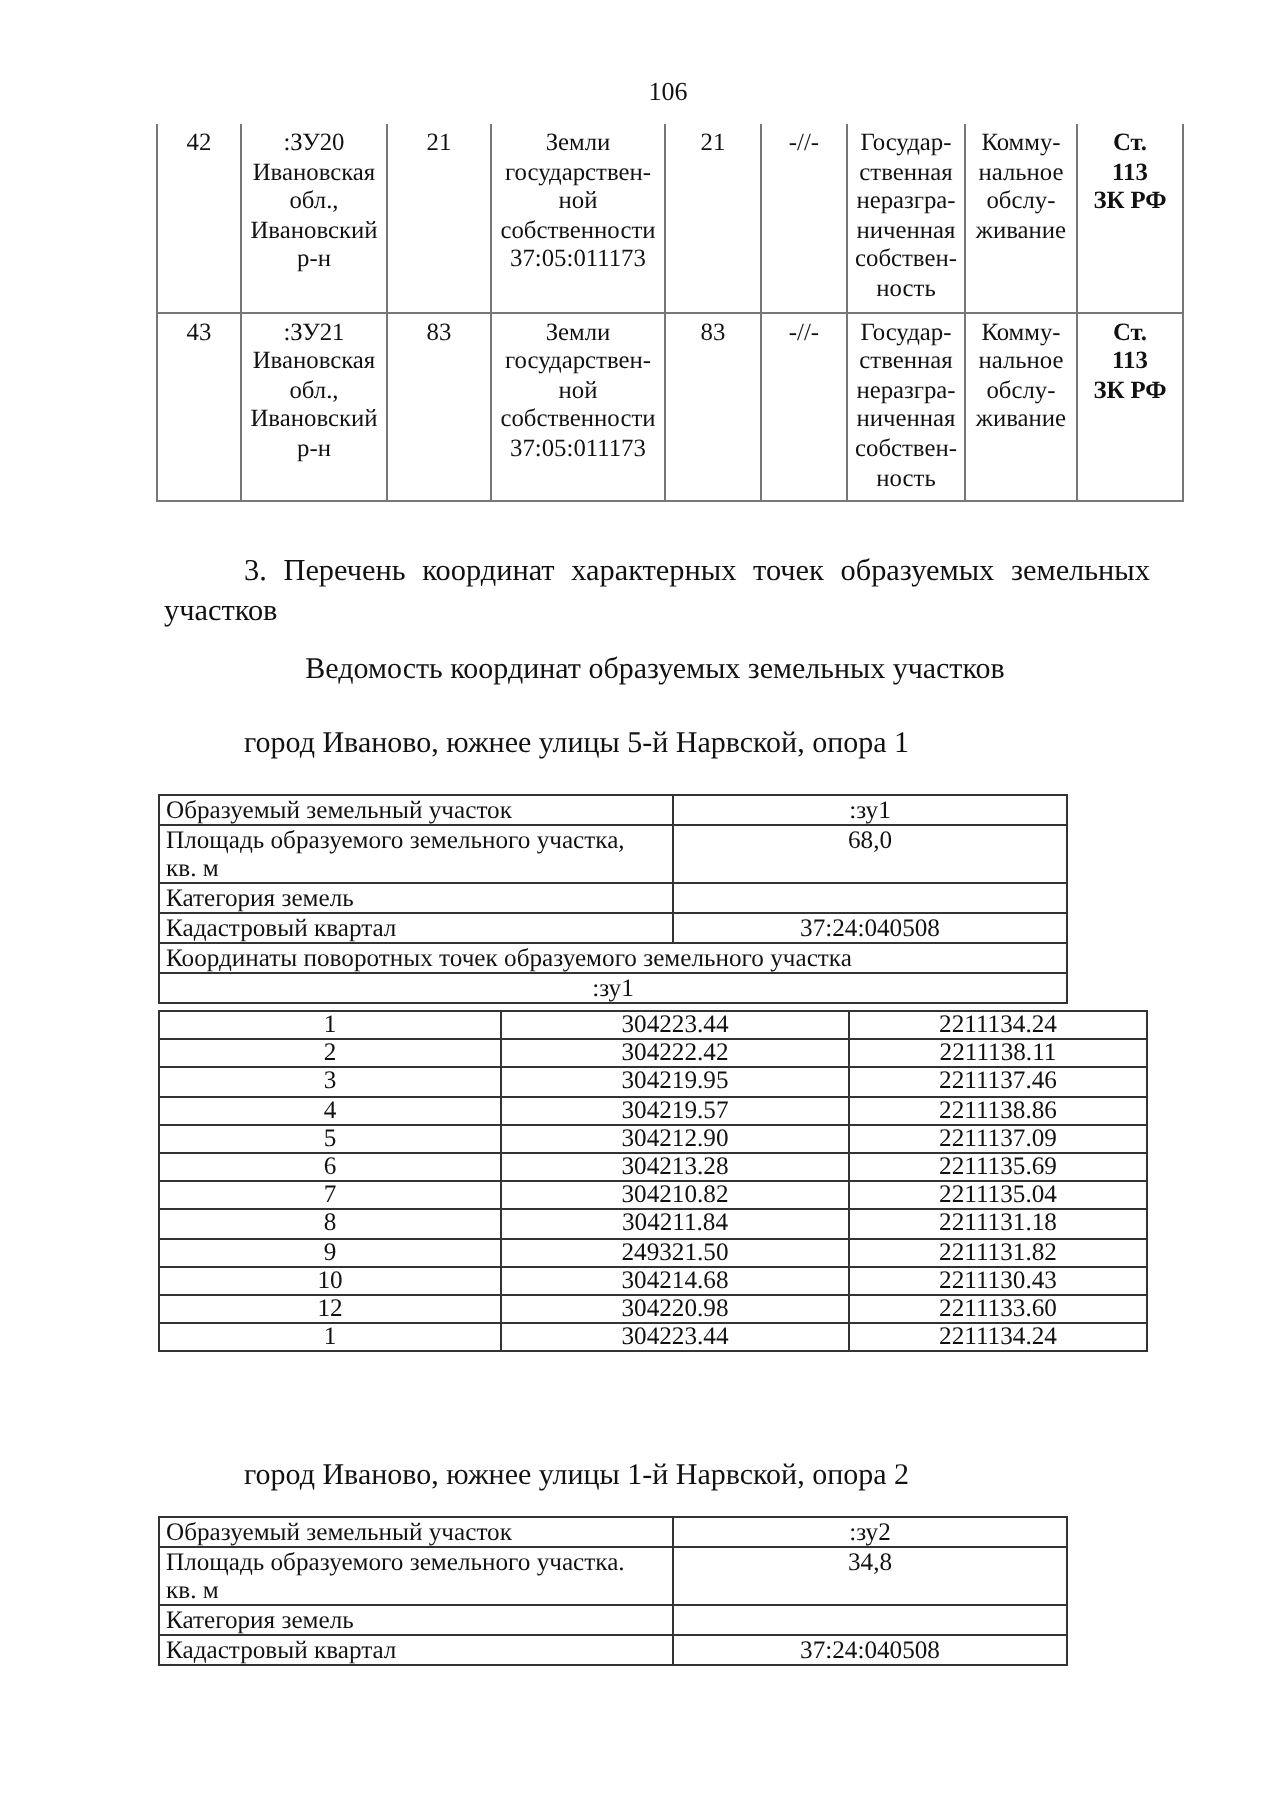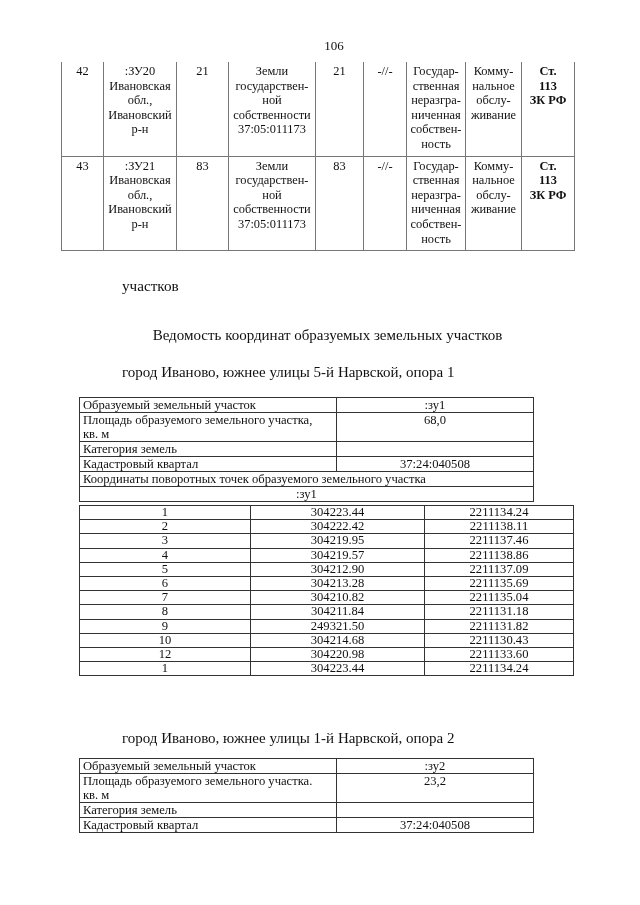--- a/index.html
+++ b/index.html
@@ -1,21 +1,21 @@
 <!DOCTYPE html>
 <html><head>
 <meta charset="utf-8">
 <style>
   html, body { margin: 0; padding: 0; background: #ffffff; }
   body { width: 640px; height: 905px; position: relative; overflow: hidden;
          font-family: "Liberation Serif", serif; color: #111; }
   .page-number { position: absolute; left: 14px; width: 640px; top: 38px; text-align: center; font-size: 13px; }
 
   
-  table.land { position: absolute; left: 61px; top: 62px; border-collapse: collapse; font-size: 12.4px; line-height: 14.6px; }
+  table.land { position: absolute; left: 78px; top: 62px; border-collapse: collapse; font-size: 12.4px; line-height: 14.6px; }
   table.land td { border-left: 1px solid #777; border-right: 1px solid #777; border-bottom: 1px solid #777; vertical-align: top; text-align: center; padding: 2px 2px 4px 2px; }
   table.land tr:first-child td { border-top: none; }
   table.land td.c1 { width: 37px; }
   table.land td.c2 { width: 68px; }
   table.land td.c3 { width: 47px; }
   table.land td.c4 { width: 82px; }
   table.land td.c5 { width: 43px; }
   table.land td.c6 { width: 38px; }
   table.land td.c7 { width: 54px; }
   table.land td.c8 { width: 51px; }
@@ -126,20 +126,21 @@
         <td class="c9">
           <span class="cell-line">Ст.</span>
           <span class="cell-line">113</span>
           <span class="cell-line">ЗК РФ</span>
         </td>
       </tr>
     </tbody>
 </table>
 
 <div class="section-heading">
+  <span class="l1">3. Перечень координат характерных точек образуемых земельных</span>
   <span>участков</span>
 </div>
 
 <div class="subtitle">Ведомость координат образуемых земельных участков</div>
 
 <div class="location loc1">город Иваново, южнее улицы 5-й Нарвской, опора 1</div>
 
 <table class="parcel t1">
   <tbody>
       <tr>
@@ -241,21 +242,21 @@
   <tbody>
       <tr>
     <td class="key">Образуемый земельный участок</td>
     <td class="val">:зу2</td>
   </tr>
   <tr>
     <td class="key">
       <span style="display:block">Площадь образуемого земельного участка.</span>
       <span style="display:block">кв. м</span>
     </td>
-    <td class="val">23,2</td>
+    <td class="val">34,8</td>
   </tr>
   <tr>
     <td class="key">Категория земель</td>
     <td class="val empty"></td>
   </tr>
   <tr>
     <td class="key">Кадастровый квартал</td>
     <td class="val">37:24:040508</td>
   </tr>
 </tbody>

